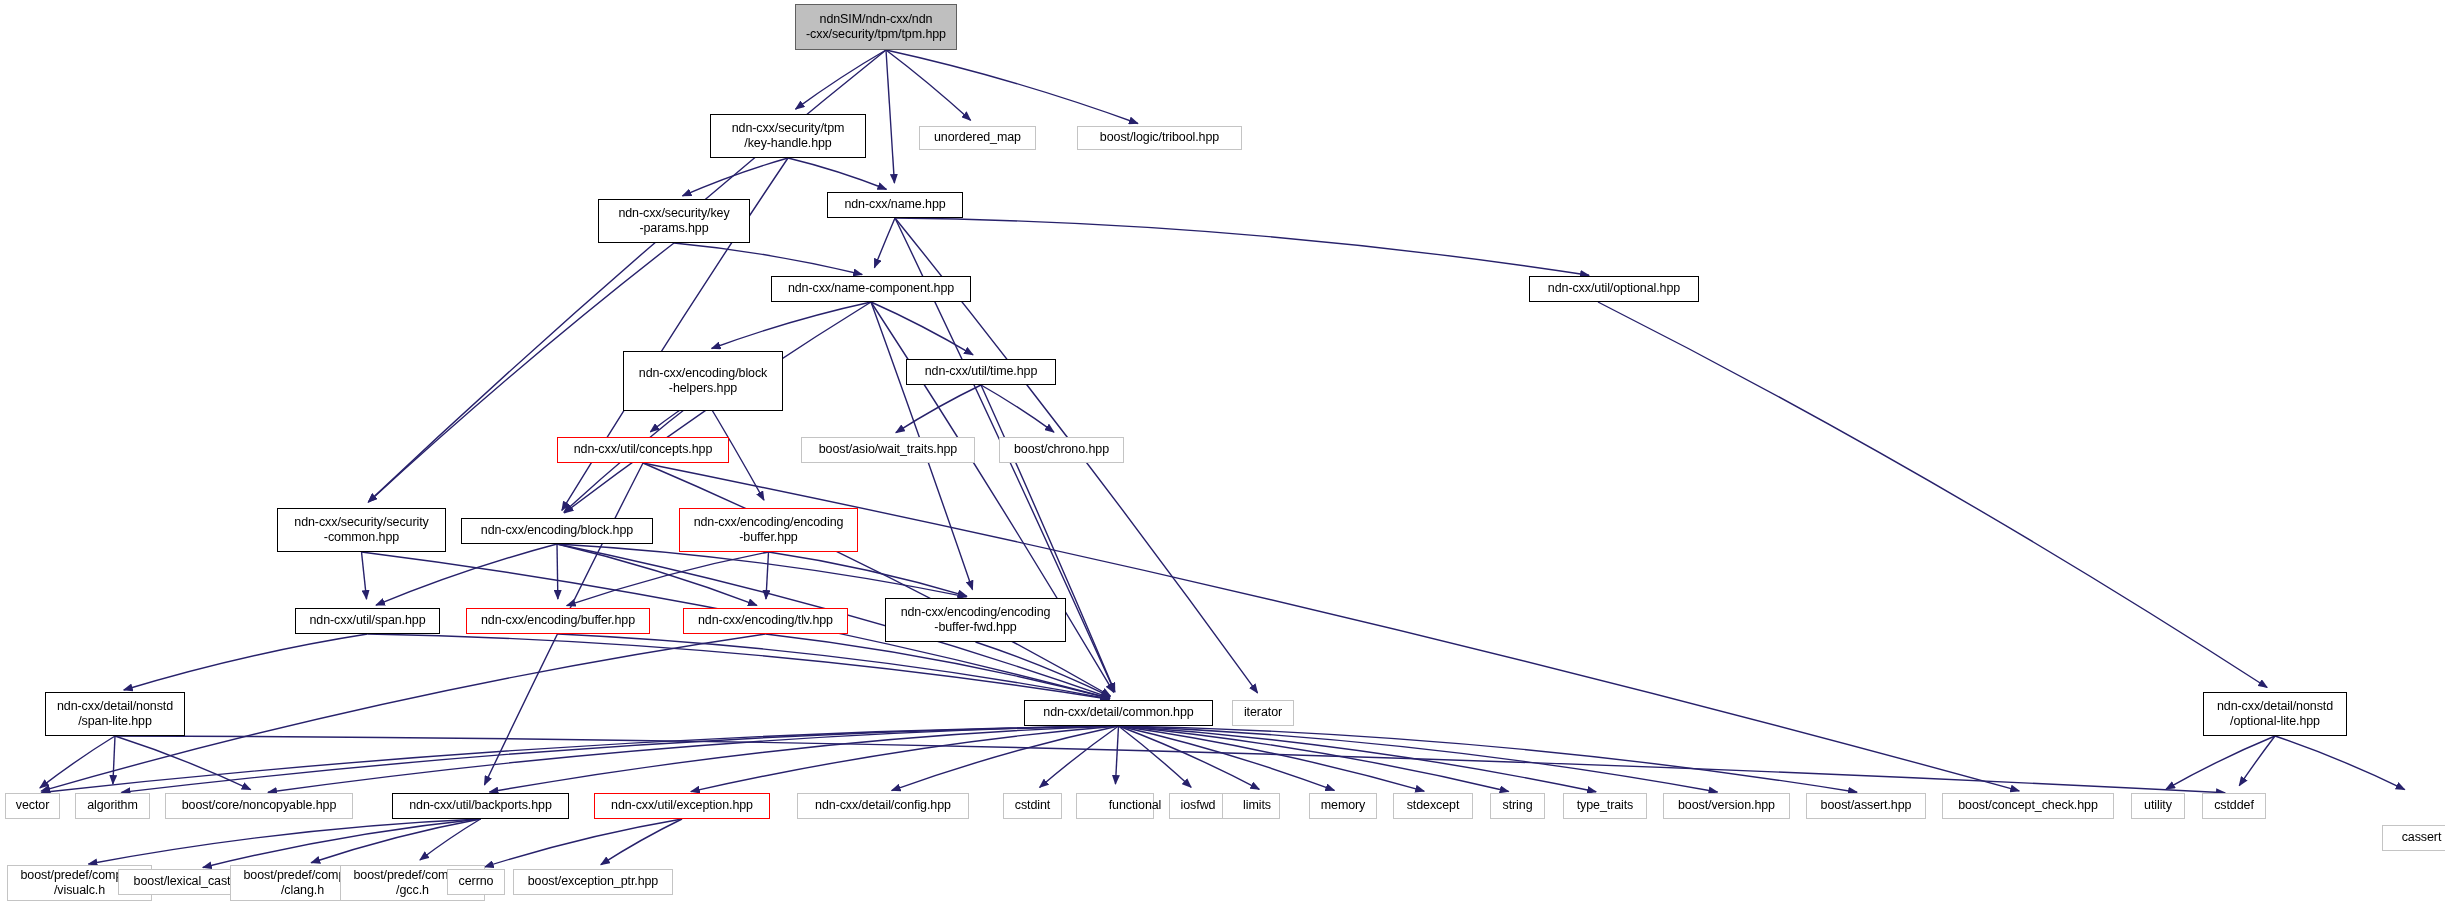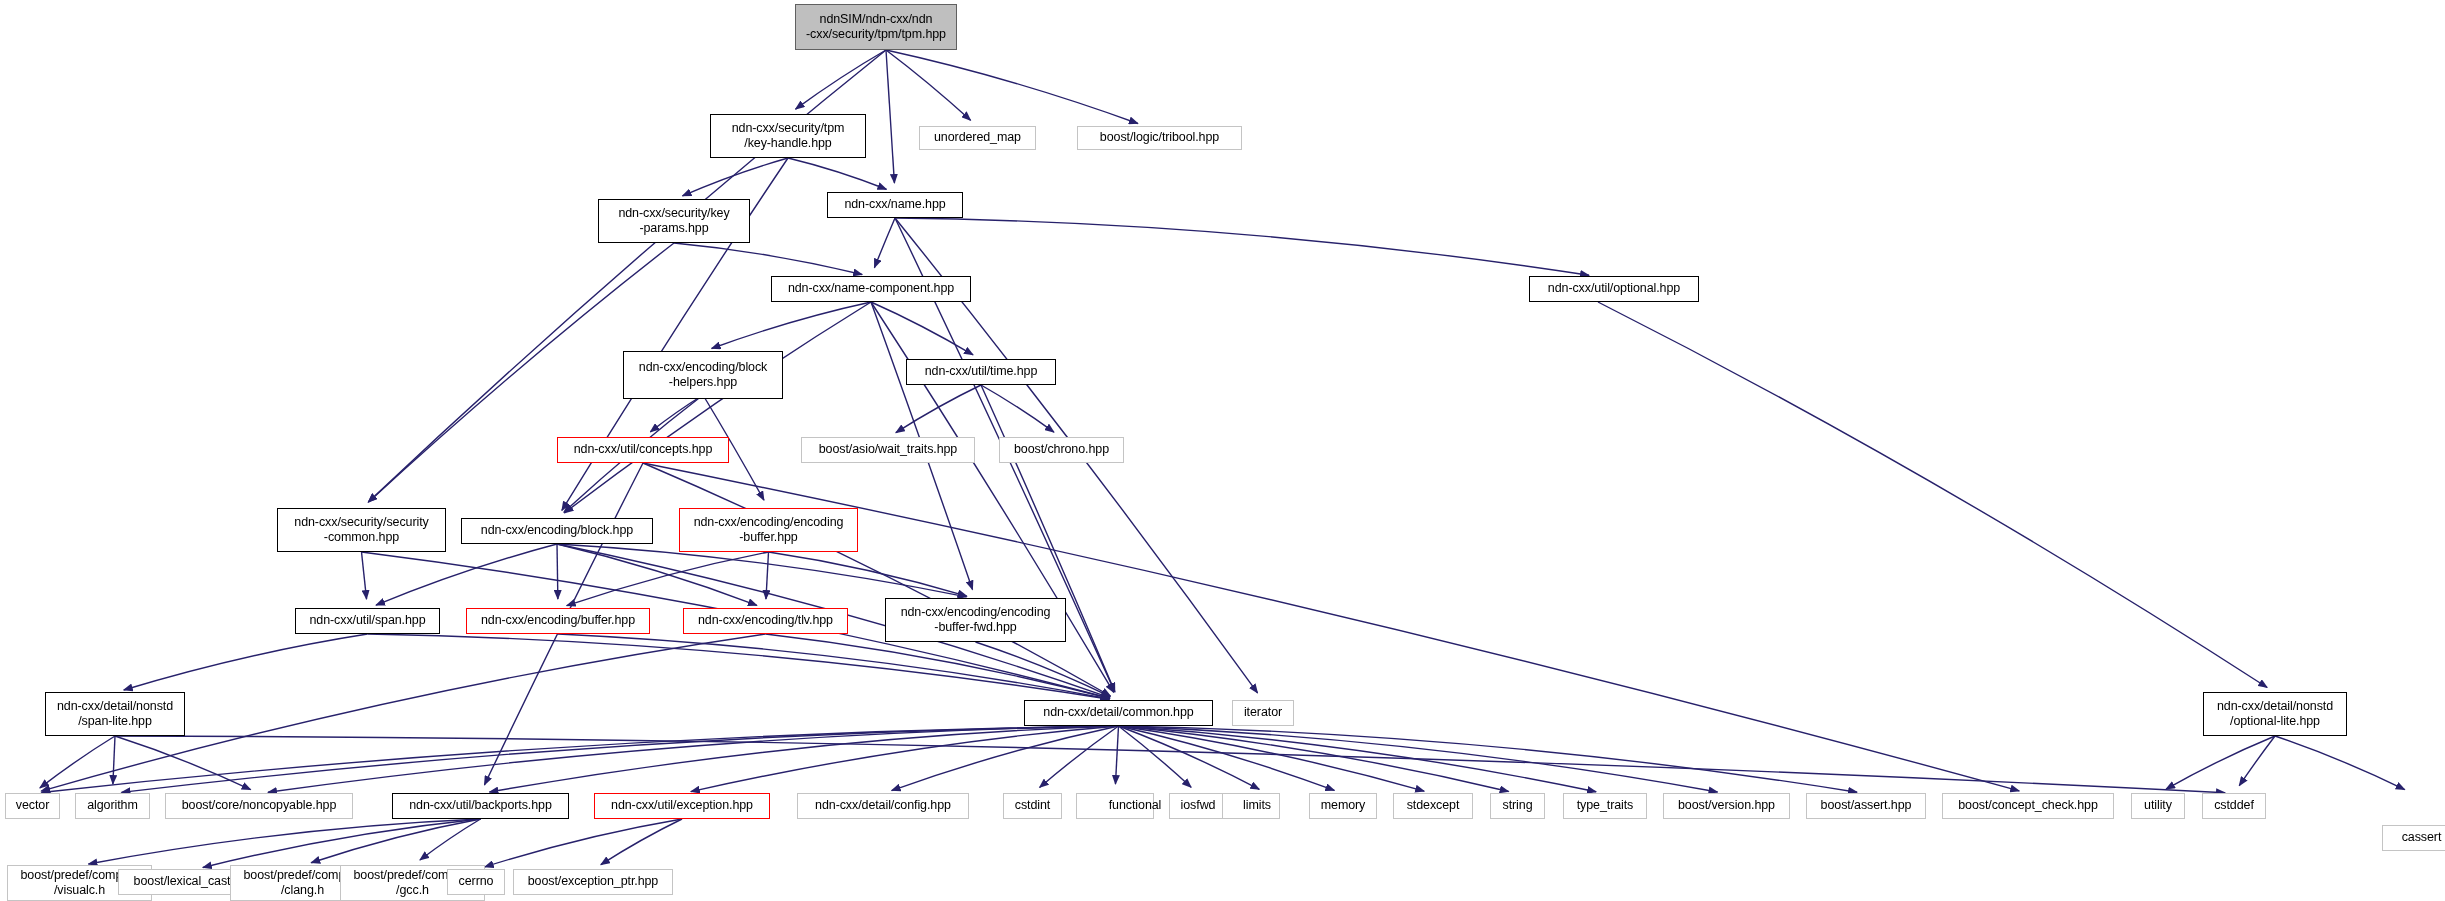--- a/index.html
+++ b/index.html
@@ -142,21 +142,21 @@
 -cxx/security/tpm/tpm.hpp</div>
       <div class="node local" style="left: 710px; top: 114px; width: 156px; height: 44px;">ndn-cxx/security/tpm
 /key-handle.hpp</div>
       <div class="node sys" style="left: 919px; top: 126px; width: 117px; height: 24px;">unordered_map</div>
       <div class="node sys" style="left: 1064px; top: 126px; width: 165px; height: 24px; margin-left: 13px;">boost/logic/tribool.hpp</div>
       <div class="node local" style="left: 598px; top: 199px; width: 152px; height: 44px;">ndn-cxx/security/key
 -params.hpp</div>
       <div class="node local" style="left: 827px; top: 192px; width: 136px; height: 26px;">ndn-cxx/name.hpp</div>
       <div class="node local" style="left: 771px; top: 276px; width: 200px; height: 26px;">ndn-cxx/name-component.hpp</div>
       <div class="node local" style="left: 1513px; top: 276px; width: 170px; height: 26px; margin-left: 16px;">ndn-cxx/util/optional.hpp</div>
-      <div class="node local" style="left: 623px; top: 351px; width: 160px; height: 48px;">ndn-cxx/encoding/block
+      <div class="node local" style="left: 623px; top: 351px; width: 160px; height: 60px;">ndn-cxx/encoding/block
 -helpers.hpp</div>
       <div class="node local" style="left: 906px; top: 359px; width: 150px; height: 26px;">ndn-cxx/util/time.hpp</div>
       <div class="node warn" style="left: 557px; top: 437px; width: 172px; height: 26px;">ndn-cxx/util/concepts.hpp</div>
       <div class="node sys" style="left: 801px; top: 437px; width: 174px; height: 26px;">boost/asio/wait_traits.hpp</div>
       <div class="node sys" style="left: 999px; top: 437px; width: 125px; height: 26px;">boost/chrono.hpp</div>
       <div class="node local" style="left: 277px; top: 508px; width: 169px; height: 44px;">ndn-cxx/security/security
 -common.hpp</div>
       <div class="node local" style="left: 461px; top: 518px; width: 192px; height: 26px;">ndn-cxx/encoding/block.hpp</div>
       <div class="node warn" style="left: 679px; top: 508px; width: 179px; height: 44px;">ndn-cxx/encoding/encoding
 -buffer.hpp</div>

